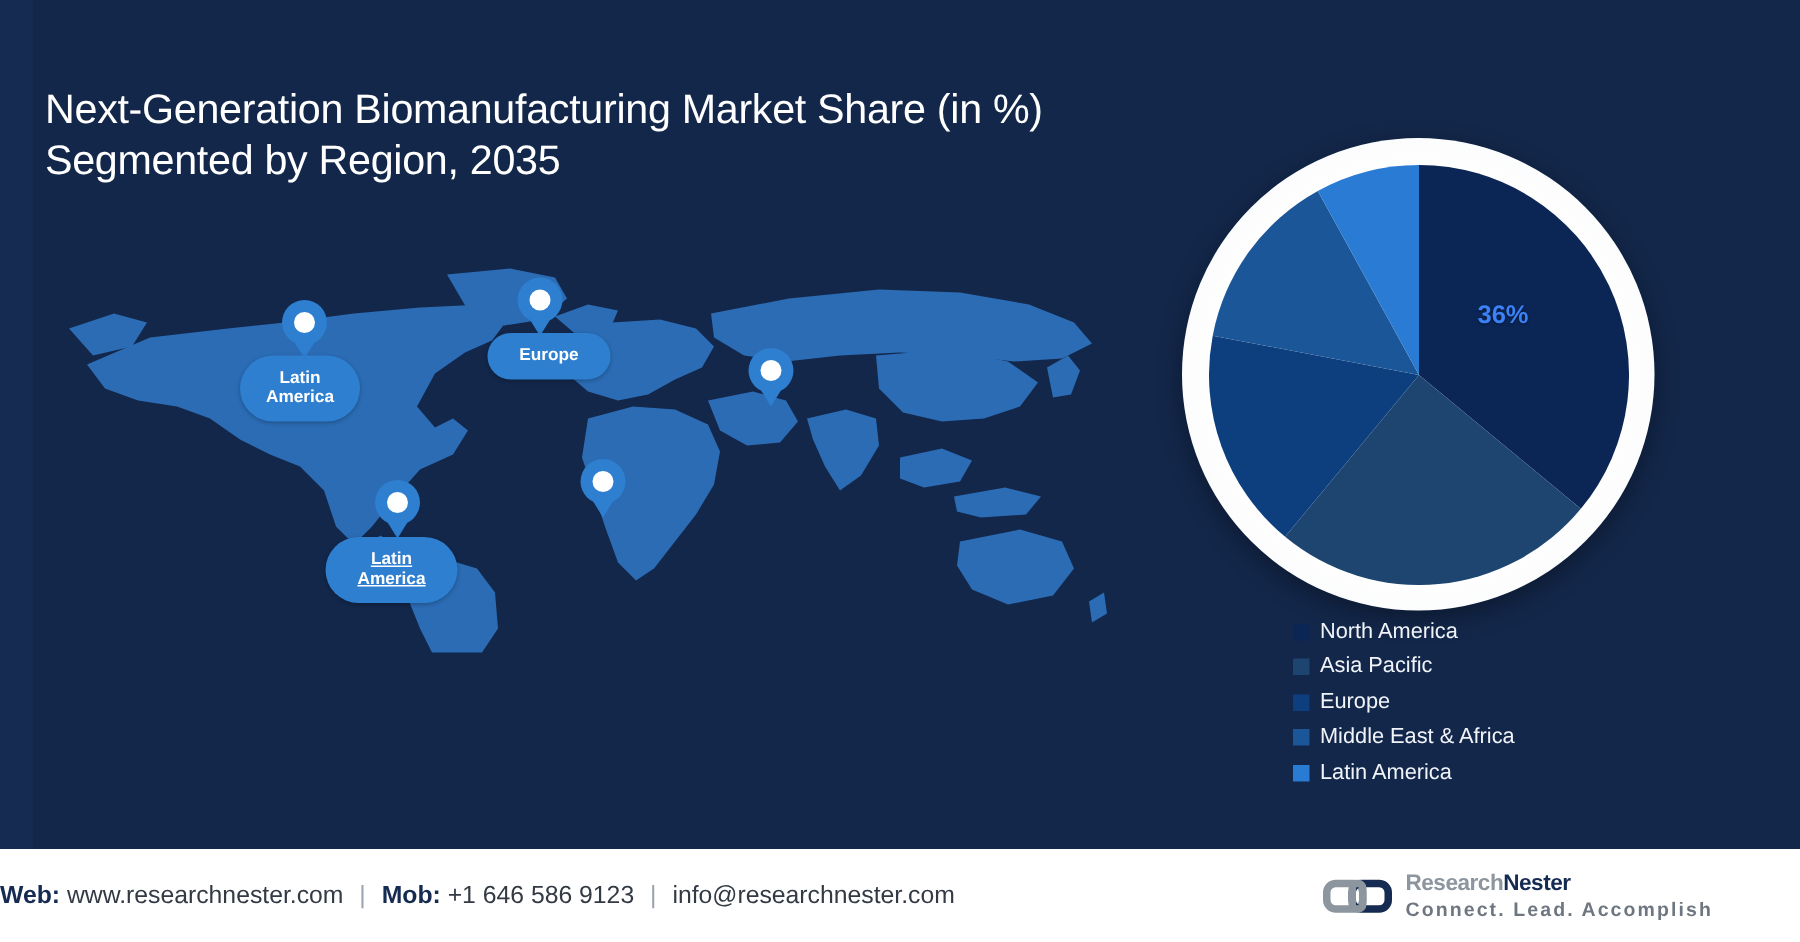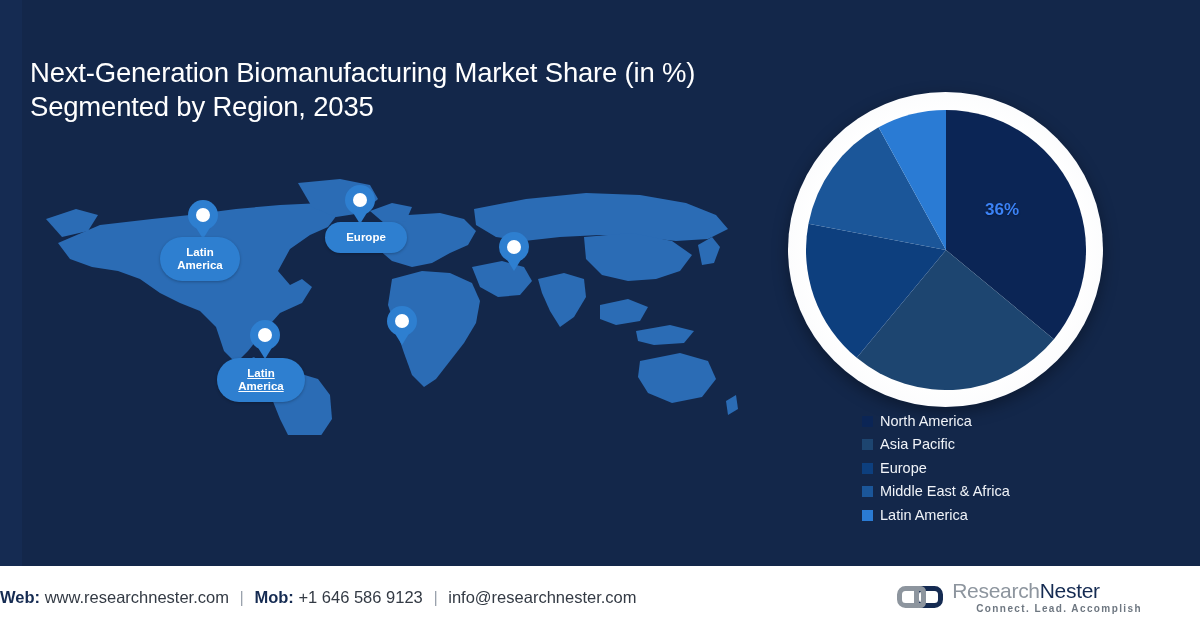--- a/index.html
+++ b/index.html
@@ -71,27 +71,26 @@
   }
   .footer-text{
     font-size:16.5px;color:#333a44;white-space:nowrap;
   }
   .footer-text b{color:#152b52;font-weight:bold;}
   .footer-text .sep{color:#9aa2ad;margin:0 6px;}
   .logo{position:absolute;right:58px;top:50%;transform:translateY(-50%);
         display:flex;align-items:center;}
   .logo-mark{margin-right:9px;}
   .logo-text{line-height:1;}
-  .logo-line1{font-size:21px;font-weight:normal;letter-spacing:-.3px;}
+  .logo-line1{font-size:15px;font-weight:bold;letter-spacing:-.3px;}
   .logo-line1 .g{color:#8d959e;}
   .logo-line1 .n{color:#152b52;}
   .logo-line2{
-    font-size:10px;color:#6e7781;font-weight:bold;letter-spacing:1.4px;
+    font-size:13px;color:#6e7781;font-weight:bold;letter-spacing:1.4px;
     margin-top:3px;
-    margin-left:24px;
   }
 </style>
 </head>
 <body>
 
 <div class="edge-accent"></div>
 
 <div class="title">
   <span>Next-Generation Biomanufacturing  Market Share (in %)</span>
   <span>Segmented by Region, 2035</span>

